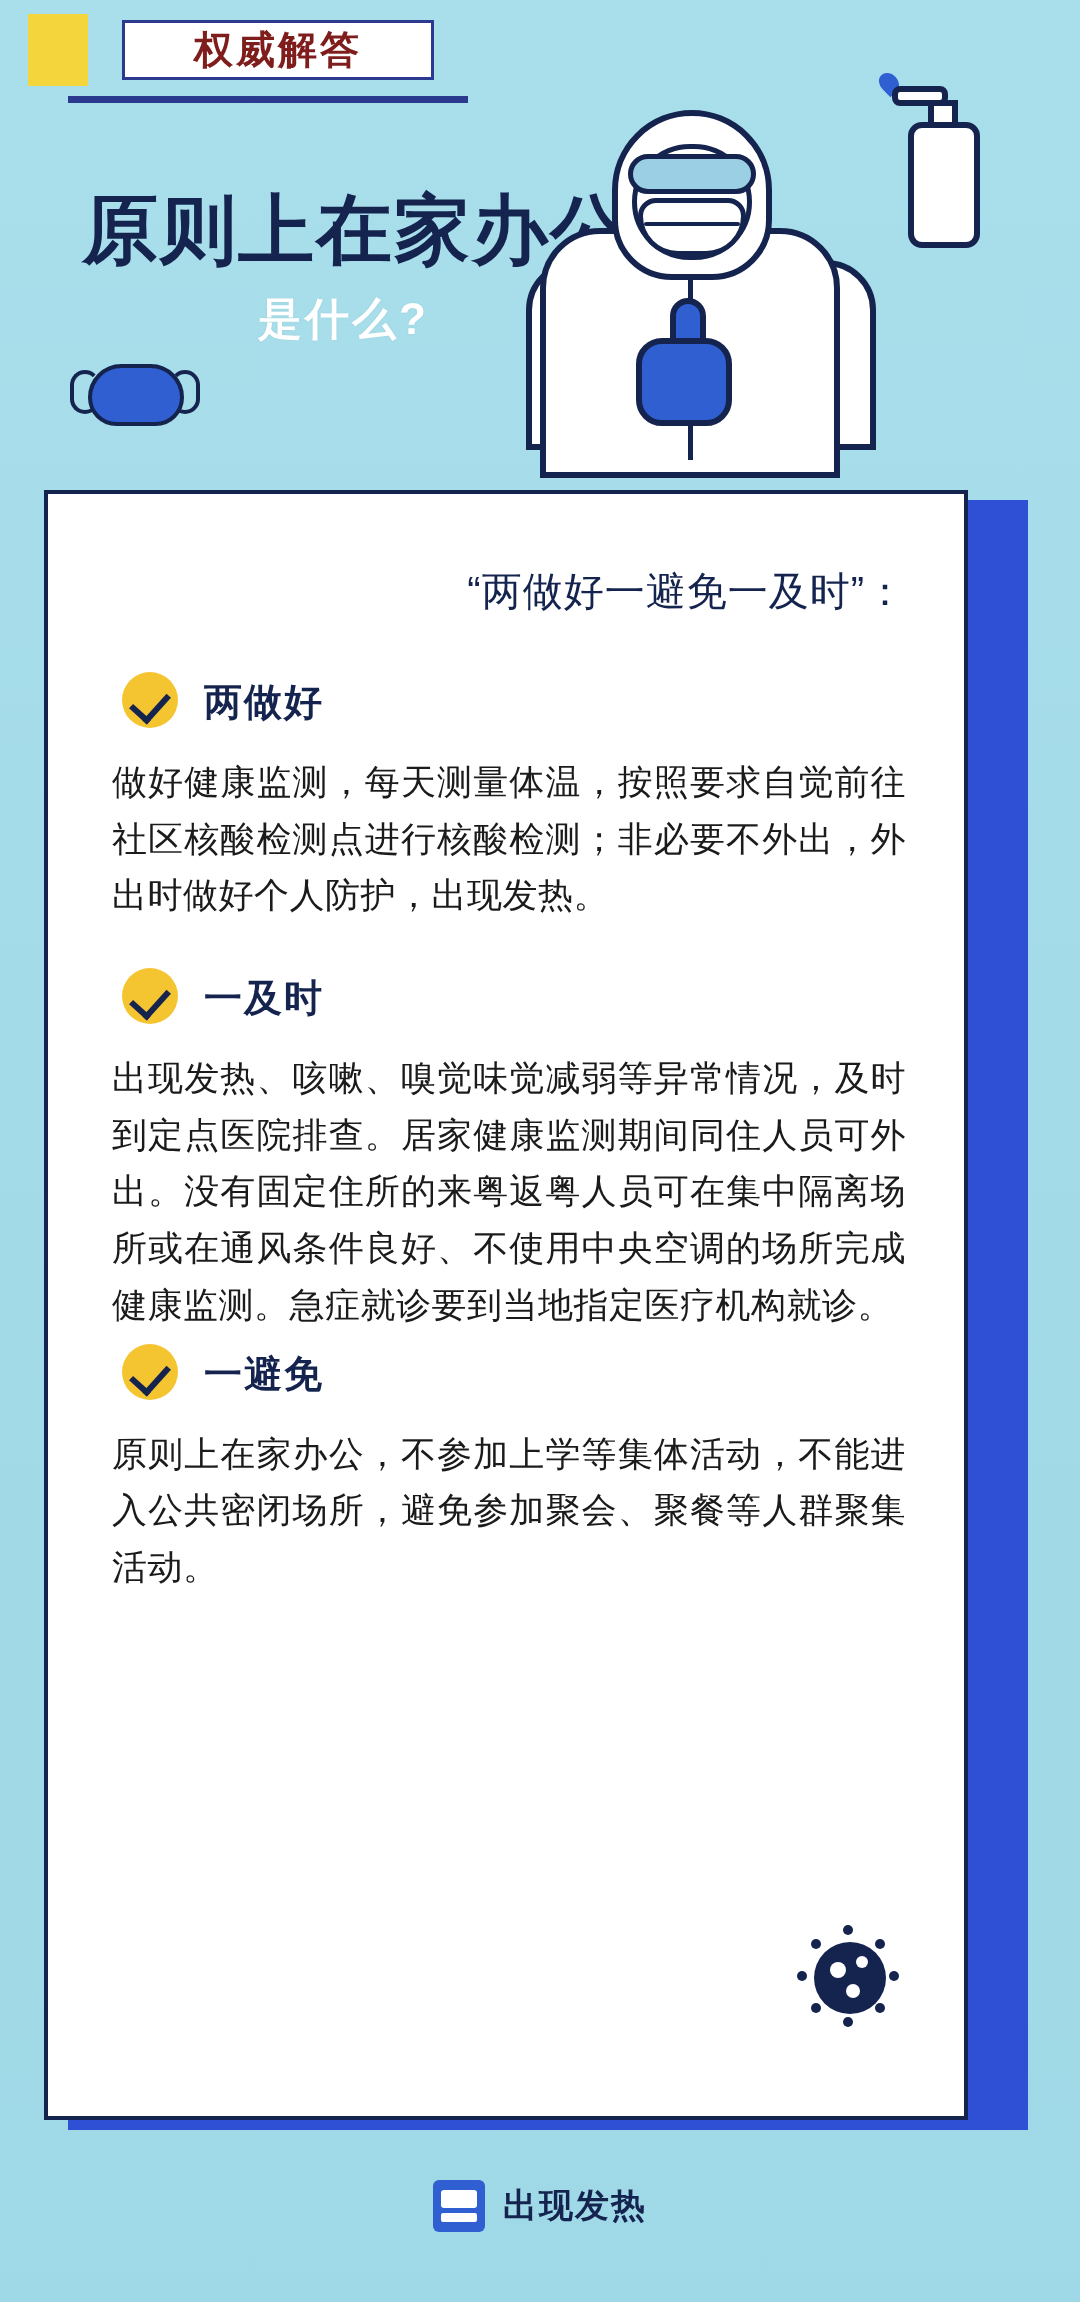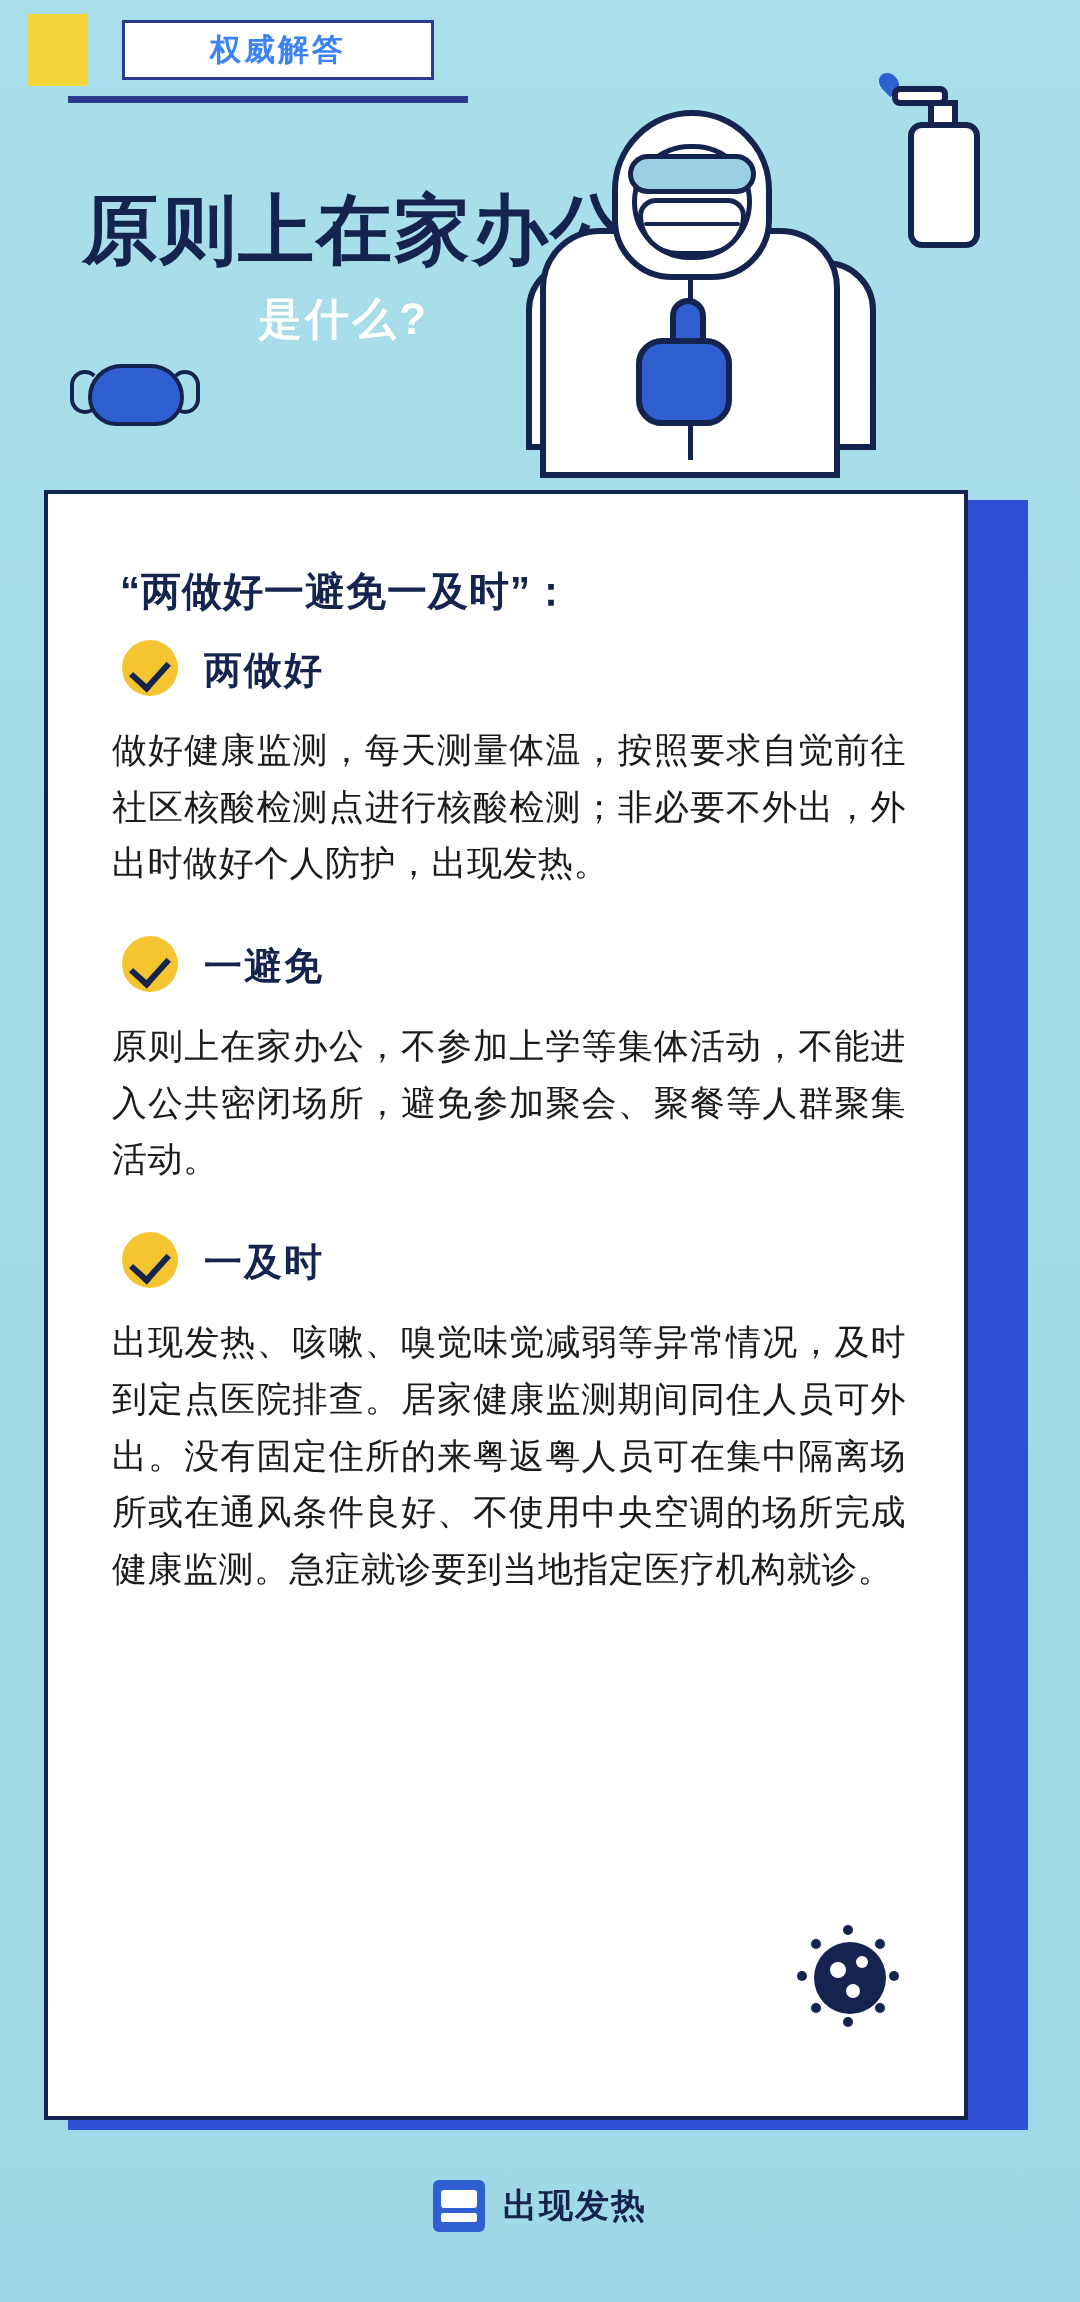--- a/index.html
+++ b/index.html
@@ -46,23 +46,23 @@
     width: 312px;
     height: 60px;
     background: #ffffff;
     border: 3px solid #2b3a8f;
     box-sizing: border-box;
     display: flex;
     align-items: center;
     justify-content: center;
   }
   .badge-box .txt {
-    font-size: 31px;
+    font-size: 39px;
     font-weight: bold;
-    color: #3b82f6;
+    color: #7f1d1d;
     letter-spacing: 3px;
   }
   .badge-underline {
     position: absolute;
     left: 40px;
     top: 82px;
     width: 400px;
     height: 7px;
     background: #2b3a8f;
   }
@@ -315,24 +315,25 @@
     background: #ffffff;
     border: 4px solid #14244f;
     box-sizing: border-box;
   }
   .card-inner {
     padding: 70px 58px 40px 58px;
   }
 
   .quote-heading {
     font-size: 40px;
-    font-weight: bold;
+    font-weight: normal;
     color: #14244f;
     letter-spacing: 1px;
-    margin: 0 0 21px 14px;
+    margin: 0 0 53px 14px;
+    text-align: right;
   }
 
   .section {
     margin-bottom: 10px;
   }
   .sec-head {
     display: flex;
     align-items: flex-end;
     margin: 0 0 26px 16px;
   }
@@ -508,31 +509,31 @@
         <div class="sec-head">
           <span class="check-icon"></span>
           <span class="sec-title">两做好</span>
         </div>
         <p class="para">做好健康监测，每天测量体温，按照要求自觉前往社区核酸检测点进行核酸检测；非必要不外出，外出时做好个人防护，出现发热。</p>
       </div>
 
       <div class="section">
         <div class="sec-head">
           <span class="check-icon"></span>
+          <span class="sec-title">一及时</span>
+        </div>
+        <p class="para last">出现发热、咳嗽、嗅觉味觉减弱等异常情况，及时到定点医院排查。居家健康监测期间同住人员可外出。没有固定住所的来粤返粤人员可在集中隔离场所或在通风条件良好、不使用中央空调的场所完成健康监测。急症就诊要到当地指定医疗机构就诊。</p>
+      </div>
+
+      <div class="section">
+        <div class="sec-head">
+          <span class="check-icon"></span>
           <span class="sec-title">一避免</span>
         </div>
         <p class="para">原则上在家办公，不参加上学等集体活动，不能进入公共密闭场所，避免参加聚会、聚餐等人群聚集活动。</p>
-      </div>
-
-      <div class="section">
-        <div class="sec-head">
-          <span class="check-icon"></span>
-          <span class="sec-title">一及时</span>
-        </div>
-        <p class="para last">出现发热、咳嗽、嗅觉味觉减弱等异常情况，及时到定点医院排查。居家健康监测期间同住人员可外出。没有固定住所的来粤返粤人员可在集中隔离场所或在通风条件良好、不使用中央空调的场所完成健康监测。急症就诊要到当地指定医疗机构就诊。</p>
       </div>
 
     </div>
 
     <div class="virus">
       <div class="spike" style="transform:translate(0,-46px)"></div>
       <div class="spike" style="transform:translate(32px,-32px)"></div>
       <div class="spike" style="transform:translate(46px,0)"></div>
       <div class="spike" style="transform:translate(32px,32px)"></div>
       <div class="spike" style="transform:translate(0,46px)"></div>

